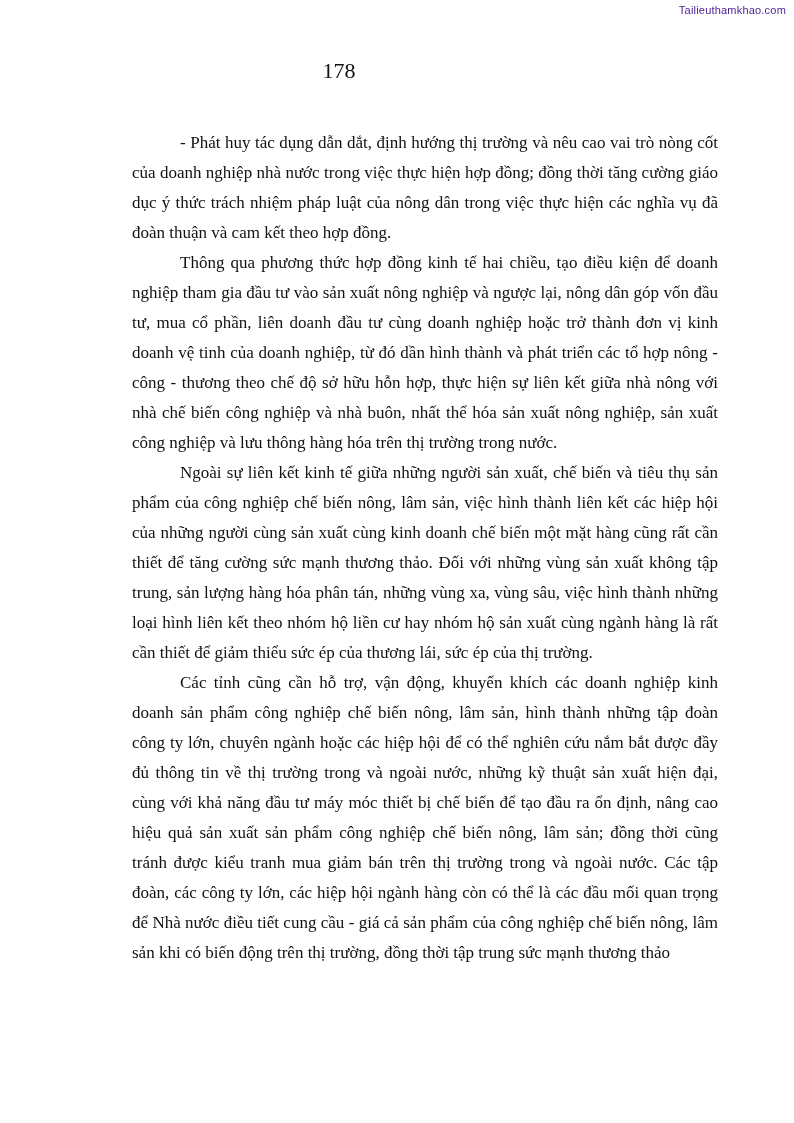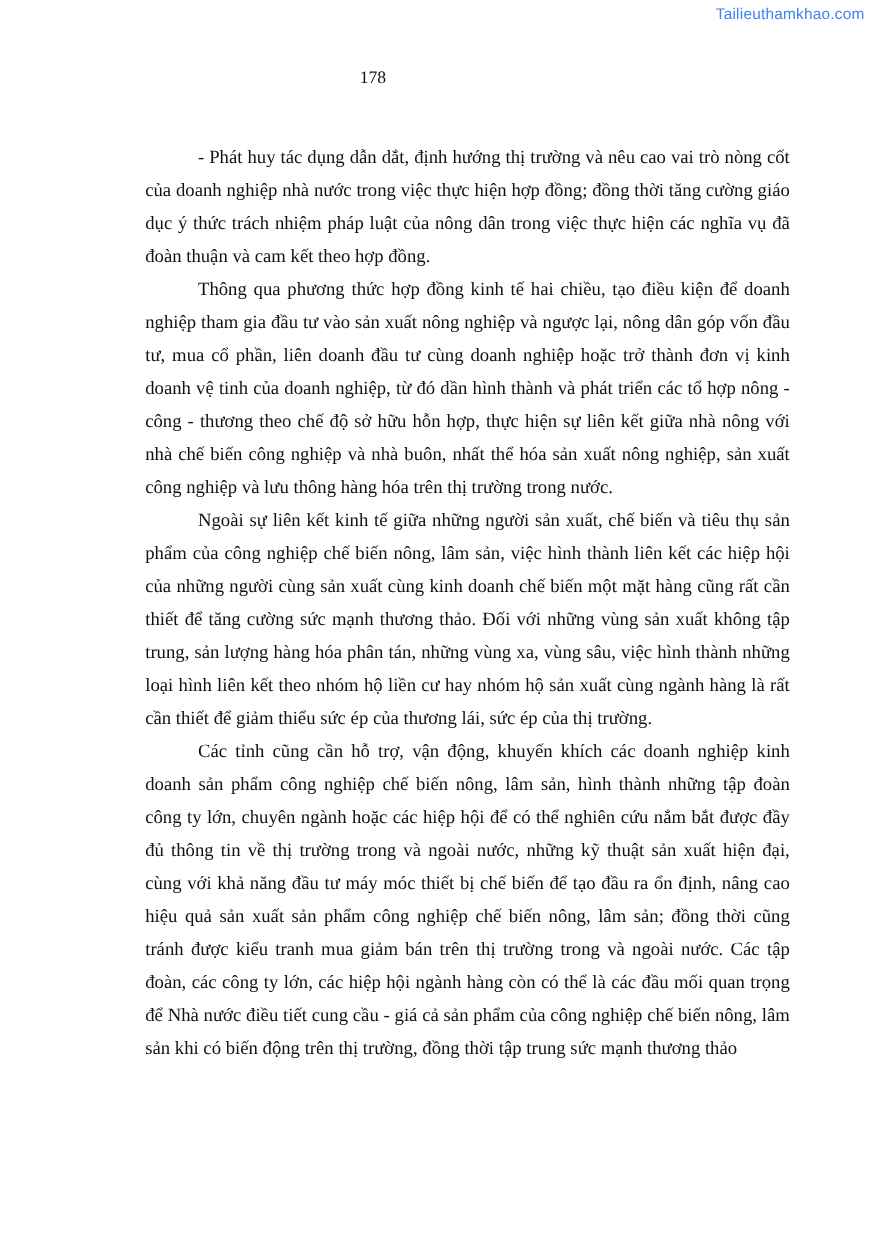--- a/index.html
+++ b/index.html
@@ -13,31 +13,31 @@
       position: relative;
       overflow: hidden;
       font-family: "Liberation Serif", "DejaVu Serif", serif;
       color: #111111;
     }
     .watermark {
       position: absolute;
       top: 4px;
       right: 8px;
       font-family: "Liberation Sans", "DejaVu Sans", sans-serif;
-      font-size: 14px;
-      color: #3b82f6;
+      font-size: 11px;
+      color: #4c1d95;
       letter-spacing: 0.2px;
     }
     .page-number {
       position: absolute;
       top: 61px;
       left: 0;
       width: 678px;
       text-align: center;
-      font-size: 16px;
+      font-size: 22px;
       line-height: 20px;
     }
     .content {
       position: absolute;
       top: 128px;
       left: 132px;
       width: 586px;
       font-size: 17px;
       line-height: 30px;
     }

